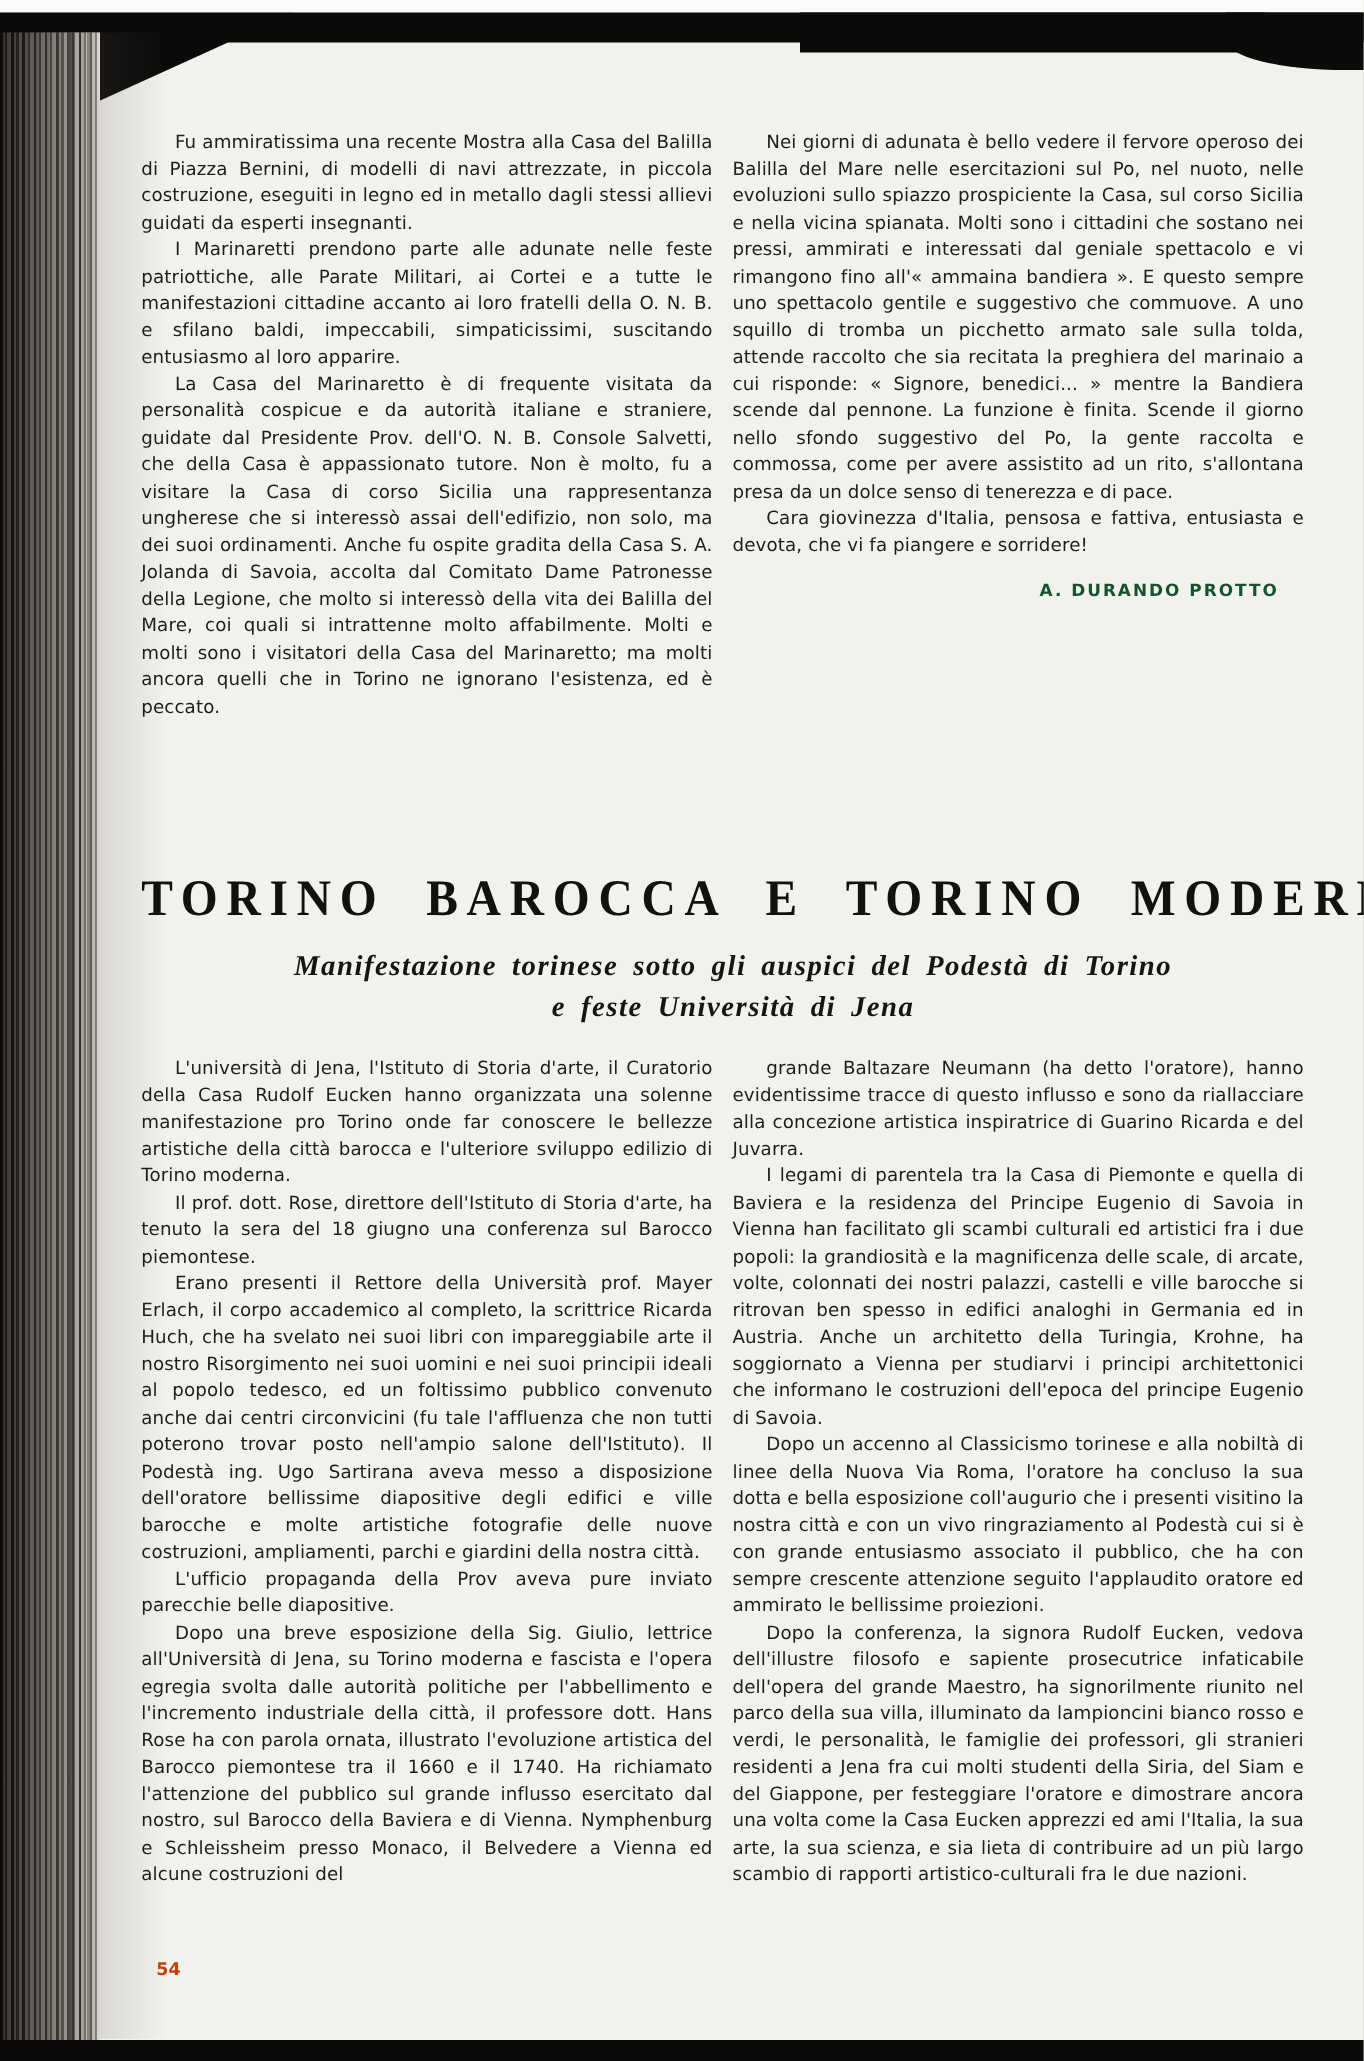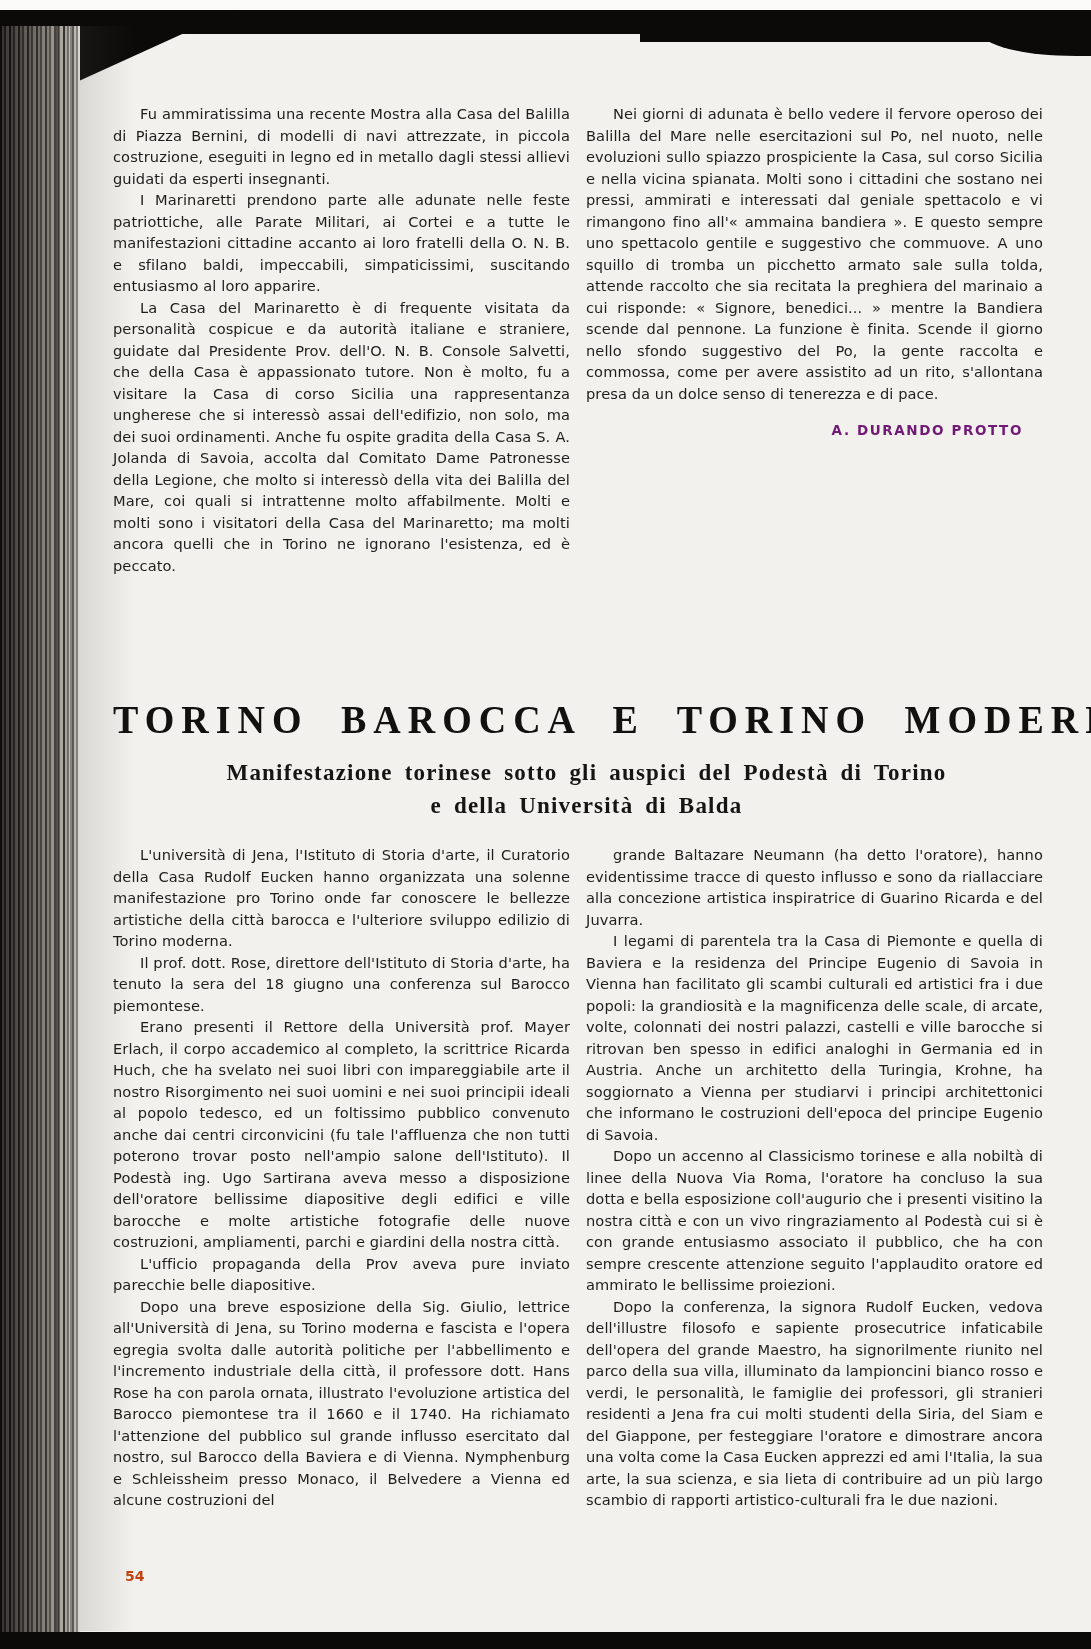--- a/index.html
+++ b/index.html
@@ -78,40 +78,41 @@
     color: #1e1d1b;
   }
   .article1 { top: 63px; }
   .byline {
     margin-top: 18px;
     padding-right: 20px;
     text-align: right;
     font-weight: bold;
     font-size: 13.5px;
     letter-spacing: 1.6px;
-    color: #701a75;
+    color: #14532d;
   }
   .article2-header {
     position: absolute; top: 655px; left: 33px; width: 947px;
     text-align: center;
   }
   .article2-title {
     font-family: "Liberation Serif", serif;
     font-weight: bold;
     font-size: 38px;
     letter-spacing: 7px;
     word-spacing: 16px;
     color: #121110;
     transform: scaleY(1.08);
     transform-origin: center top;
     white-space: nowrap;
   }
   .article2-subtitle {
     margin-top: 17px;
     font-family: "Liberation Serif", serif;
+    font-style: italic;
     font-weight: bold;
     font-size: 23px;
     line-height: 33px;
     letter-spacing: 1.2px;
     word-spacing: 5px;
     color: #161514;
   }
   .article2 { top: 804px; }
   .page-number {
     position: absolute; left: 45px; top: 1528px;
@@ -137,29 +138,30 @@
   <div class="page-content">
 
     <section class="two-col article1">
       <div class="col">
         <p>Fu ammiratissima una recente Mostra alla Casa del Balilla di Piazza Bernini, di modelli di navi attrezzate, in piccola costruzione, eseguiti in legno ed in metallo dagli stessi allievi guidati da esperti insegnanti.</p>
         <p>I Marinaretti prendono parte alle adunate nelle feste patriottiche, alle Parate Militari, ai Cortei e a tutte le manifestazioni cittadine accanto ai loro fratelli della O. N. B. e sfilano baldi, impeccabili, simpaticissimi, suscitando entusiasmo al loro apparire.</p>
         <p>La Casa del Marinaretto è di frequente visitata da personalità cospicue e da autorità italiane e straniere, guidate dal Presidente Prov. dell'O. N. B. Console Salvetti, che della Casa è appassionato tutore. Non è molto, fu a visitare la Casa di corso Sicilia una rappresentanza ungherese che si interessò assai dell'edifizio, non solo, ma dei suoi ordinamenti. Anche fu ospite gradita della Casa S. A. Jolanda di Savoia, accolta dal Comitato Dame Patronesse della Legione, che molto si interessò della vita dei Balilla del Mare, coi quali si intrattenne molto affabilmente. Molti e molti sono i visitatori della Casa del Marinaretto; ma molti ancora quelli che in Torino ne ignorano l'esistenza, ed è peccato.</p>
       </div>
       <div class="col">
         <p>Nei giorni di adunata è bello vedere il fervore operoso dei Balilla del Mare nelle esercitazioni sul Po, nel nuoto, nelle evoluzioni sullo spiazzo prospiciente la Casa, sul corso Sicilia e nella vicina spianata. Molti sono i cittadini che sostano nei pressi, ammirati e interessati dal geniale spettacolo e vi rimangono fino all'« ammaina bandiera ». E questo sempre uno spettacolo gentile e suggestivo che commuove. A uno squillo di tromba un picchetto armato sale sulla tolda, attende raccolto che sia recitata la preghiera del marinaio a cui risponde: « Signore, benedici... » mentre la Bandiera scende dal pennone. La funzione è finita. Scende il giorno nello sfondo suggestivo del Po, la gente raccolta e commossa, come per avere assistito ad un rito, s'allontana presa da un dolce senso di tenerezza e di pace.</p>
+        <p>Cara giovinezza d'Italia, pensosa e fattiva, entusiasta e devota, che vi fa piangere e sorridere!</p>
         <div class="byline">A. DURANDO PROTTO</div>
       </div>
     </section>
 
     <header class="article2-header">
       <div class="article2-title">TORINO BAROCCA E TORINO MODERNA</div>
       <div class="article2-subtitle">
         <div>Manifestazione torinese sotto gli auspici del Podestà di Torino</div>
-        <div>e della Università di Balda</div>
+        <div>e feste Università di Jena</div>
       </div>
     </header>
 
     <section class="two-col article2">
       <div class="col">
         <p>L'università di Jena, l'Istituto di Storia d'arte, il Curatorio della Casa Rudolf Eucken hanno organizzata una solenne manifestazione pro Torino onde far conoscere le bellezze artistiche della città barocca e l'ulteriore sviluppo edilizio di Torino moderna.</p>
         <p>Il prof. dott. Rose, direttore dell'Istituto di Storia d'arte, ha tenuto la sera del 18 giugno una conferenza sul Barocco piemontese.</p>
         <p>Erano presenti il Rettore della Università prof. Mayer Erlach, il corpo accademico al completo, la scrittrice Ricarda Huch, che ha svelato nei suoi libri con impareggiabile arte il nostro Risorgimento nei suoi uomini e nei suoi principii ideali al popolo tedesco, ed un foltissimo pubblico convenuto anche dai centri circonvicini (fu tale l'affluenza che non tutti poterono trovar posto nell'ampio salone dell'Istituto). Il Podestà ing. Ugo Sartirana aveva messo a disposizione dell'oratore bellissime diapositive degli edifici e ville barocche e molte artistiche fotografie delle nuove costruzioni, ampliamenti, parchi e giardini della nostra città.</p>
         <p>L'ufficio propaganda della Prov aveva pure inviato parecchie belle diapositive.</p>
         <p>Dopo una breve esposizione della Sig. Giulio, lettrice all'Università di Jena, su Torino moderna e fascista e l'opera egregia svolta dalle autorità politiche per l'abbellimento e l'incremento industriale della città, il professore dott. Hans Rose ha con parola ornata, illustrato l'evoluzione artistica del Barocco piemontese tra il 1660 e il 1740. Ha richiamato l'attenzione del pubblico sul grande influsso esercitato dal nostro, sul Barocco della Baviera e di Vienna. Nymphenburg e Schleissheim presso Monaco, il Belvedere a Vienna ed alcune costruzioni del</p>

